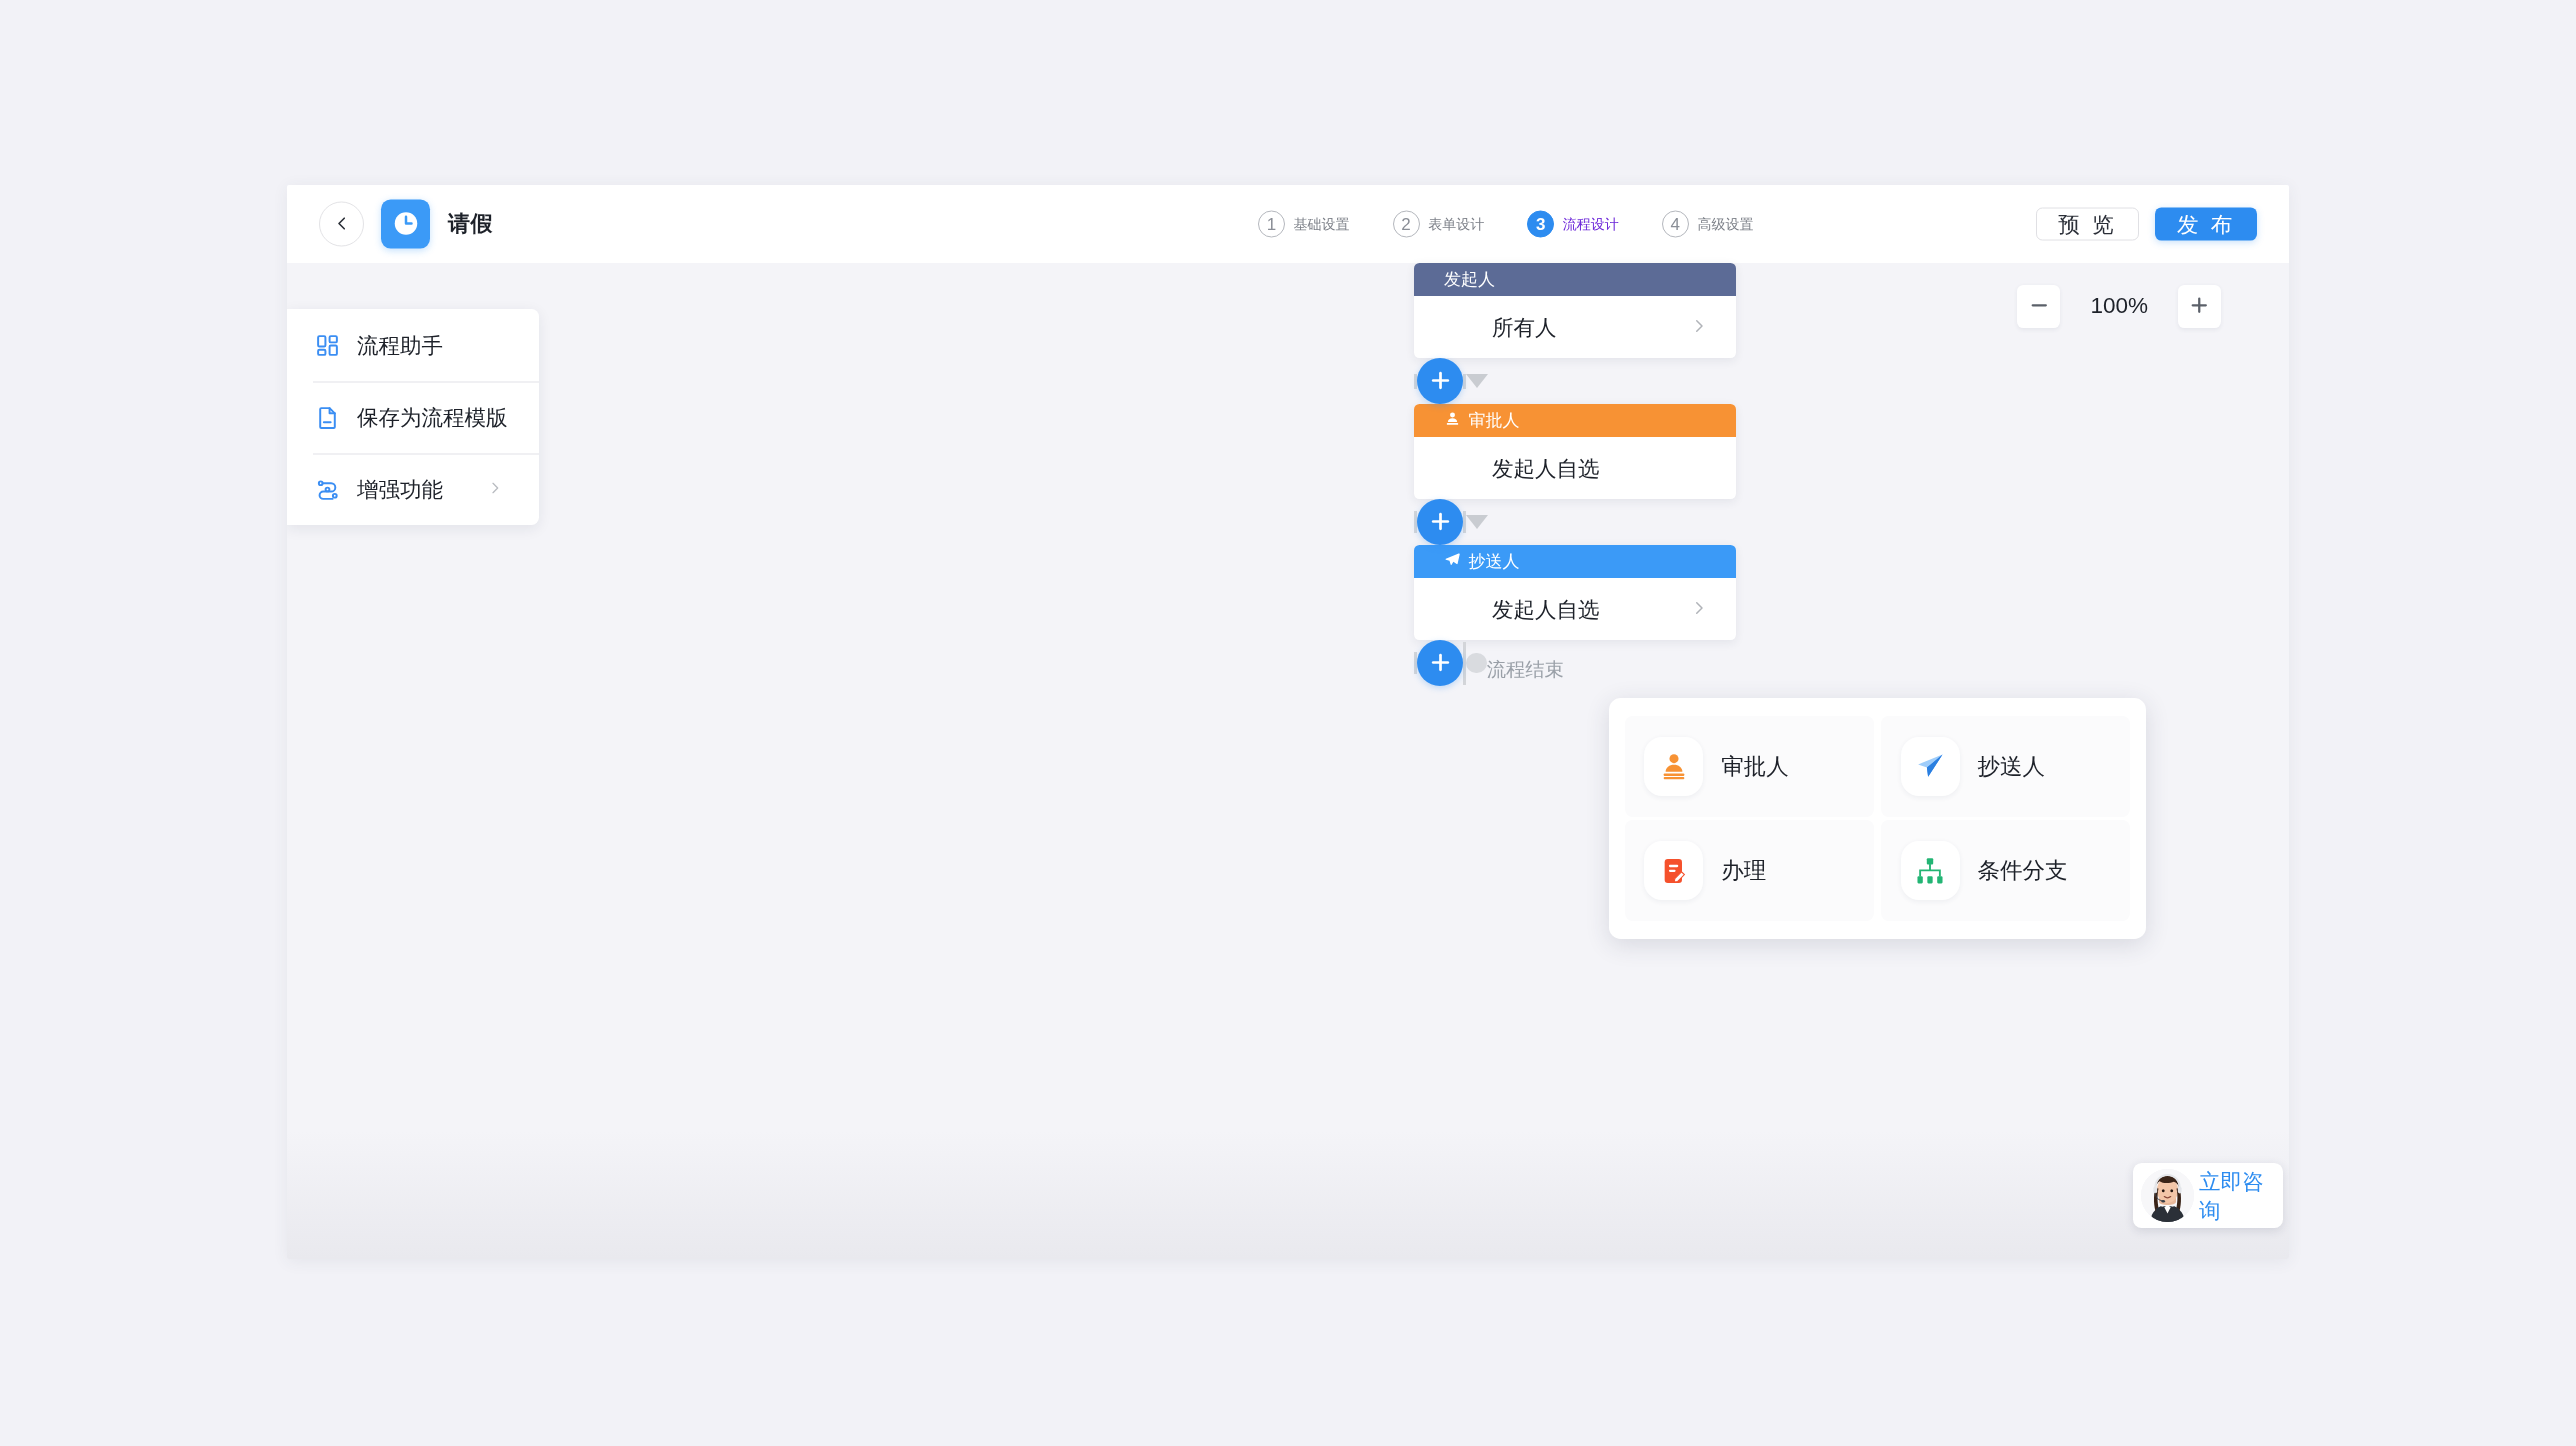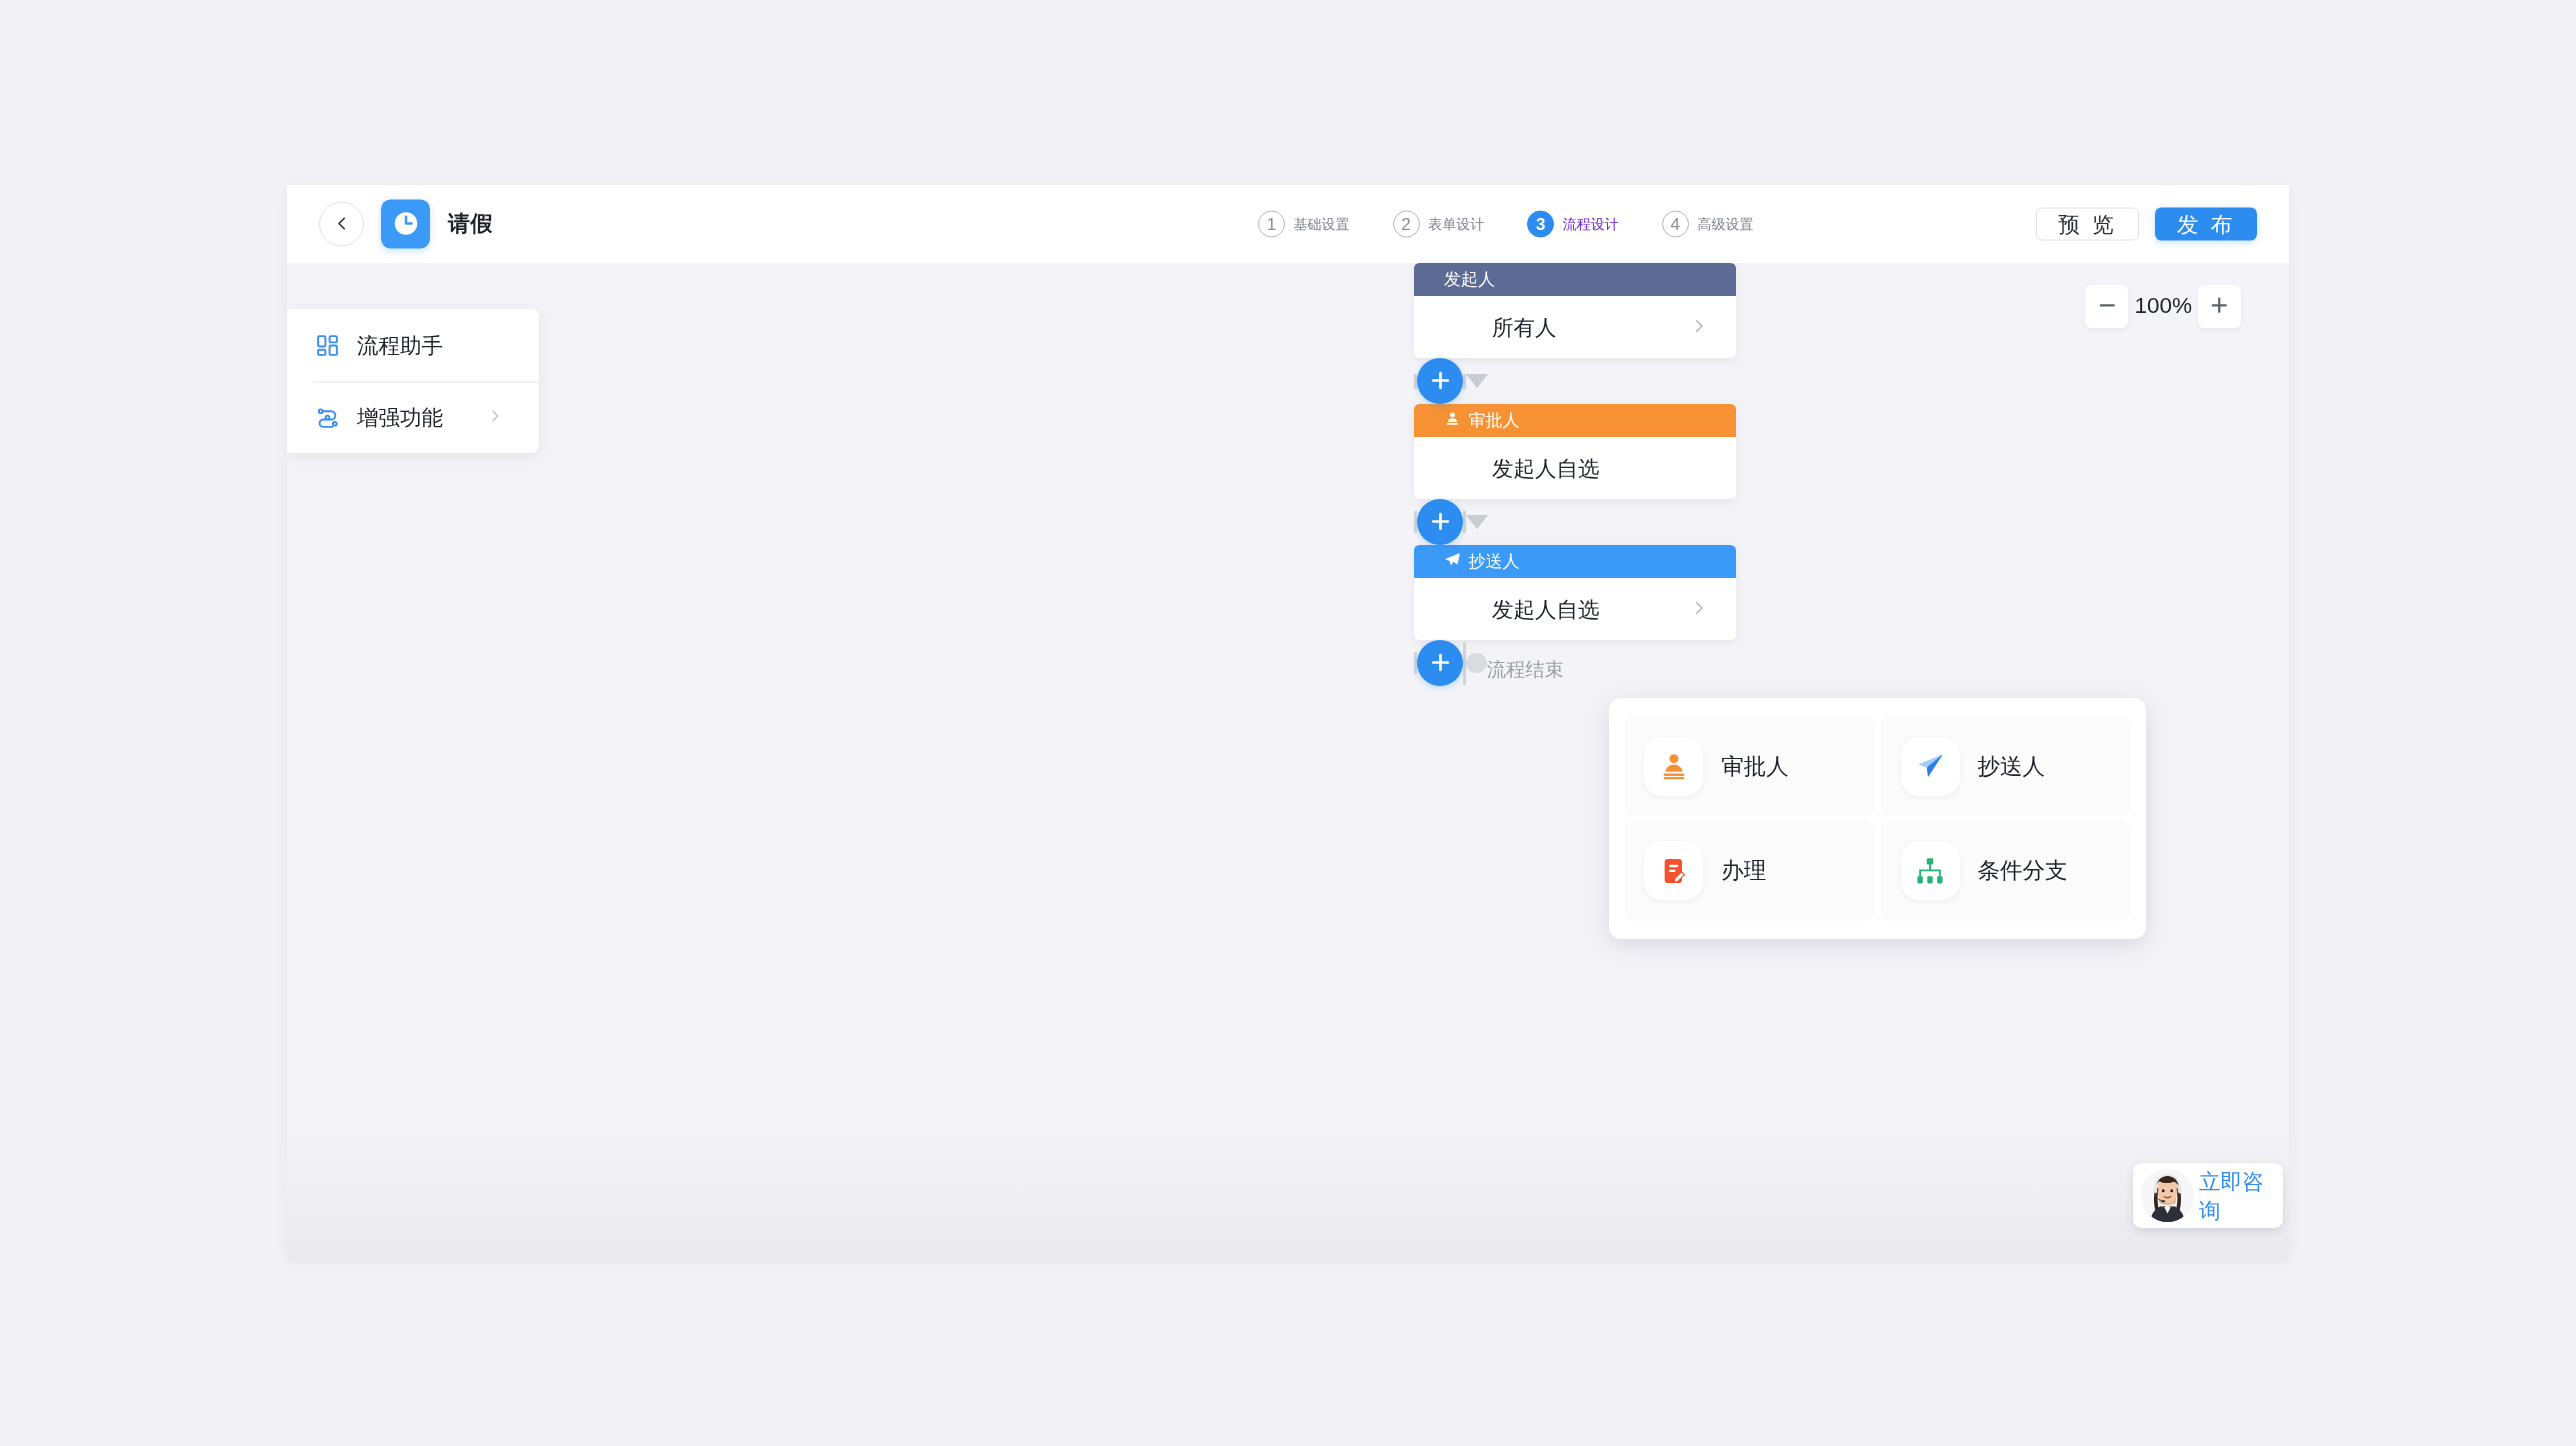--- a/index.html
+++ b/index.html
@@ -121,22 +121,22 @@
   }
   .tool-ico { width: 27px; height: 27px; margin-right: 16px; flex: 0 0 auto;
               display:flex; align-items:center; justify-content:center; }
   .tool-ico svg { width: 25px; height: 25px; }
   .tool-label { font-size: 21.5px; color: #1d2129; }
   .tool-chev { position: absolute; right: 36px; top: 50%; transform: translateY(-50%); }
   .tool-chev svg { width: 16px; height: 16px; }
 
   
   .zoom-ctl {
-    position: absolute; right: 48px; top: 21.5px;
-    display: flex; align-items: center; gap: 6px;
+    position: absolute; right: 68px; top: 21.5px;
+    display: flex; align-items: center; gap: 30px;
   }
   .zoom-btn {
     width: 43px; height: 43px; background: #fff;
     border-radius: 6.4px; cursor: pointer;
     display: flex; align-items: center; justify-content: center;
     box-shadow: 0 1.1px 4.3px rgba(40,50,80,0.07);
   }
   .zoom-btn svg { width: 22.5px; height: 22.5px; }
   .zoom-val { font-size: 22.5px; color: #1d2129; }
 
@@ -284,20 +284,30 @@
           <svg viewBox="0 0 24 24" fill="none" stroke="#3b8ef3" stroke-width="1.9" stroke-linejoin="round">
             <rect x="3" y="3" width="7" height="10" rx="1.2"></rect>
             <rect x="14" y="3" width="7" height="6" rx="1.2"></rect>
             <rect x="3" y="16" width="7" height="5" rx="1.2"></rect>
             <rect x="14" y="12" width="7" height="9" rx="1.2"></rect>
           </svg>
         </span>
         <span class="tool-label">流程助手</span>
       </div>
 
+      <div class="tool-item">
+        <span class="tool-ico">
+          <svg viewBox="0 0 24 24" fill="none" stroke="#3b8ef3" stroke-width="1.9" stroke-linecap="round" stroke-linejoin="round">
+            <path d="M6 3h8l5 5v13a1 1 0 0 1-1 1H6a1 1 0 0 1-1-1V4a1 1 0 0 1 1-1z"></path>
+            <polyline points="14,3 14,8 19,8"></polyline>
+            <line x1="8.5" y1="16.5" x2="15" y2="16.5"></line>
+          </svg>
+        </span>
+        <span class="tool-label">保存为流程模版</span>
+      </div>
 
       <div class="tool-item">
         <span class="tool-ico">
           <svg viewBox="0 0 24 24" fill="none" stroke="#3b8ef3" stroke-width="1.9" stroke-linecap="round" stroke-linejoin="round">
             <circle cx="5.5" cy="6" r="1.8"></circle>
             <circle cx="12" cy="12" r="1.8"></circle>
             <circle cx="19" cy="18" r="1.8"></circle>
             <path d="M7.3 6h8.2a4 4 0 0 1 0 8H7.9a3.5 3.5 0 0 0 0 7h8.9"></path>
           </svg>
         </span>

